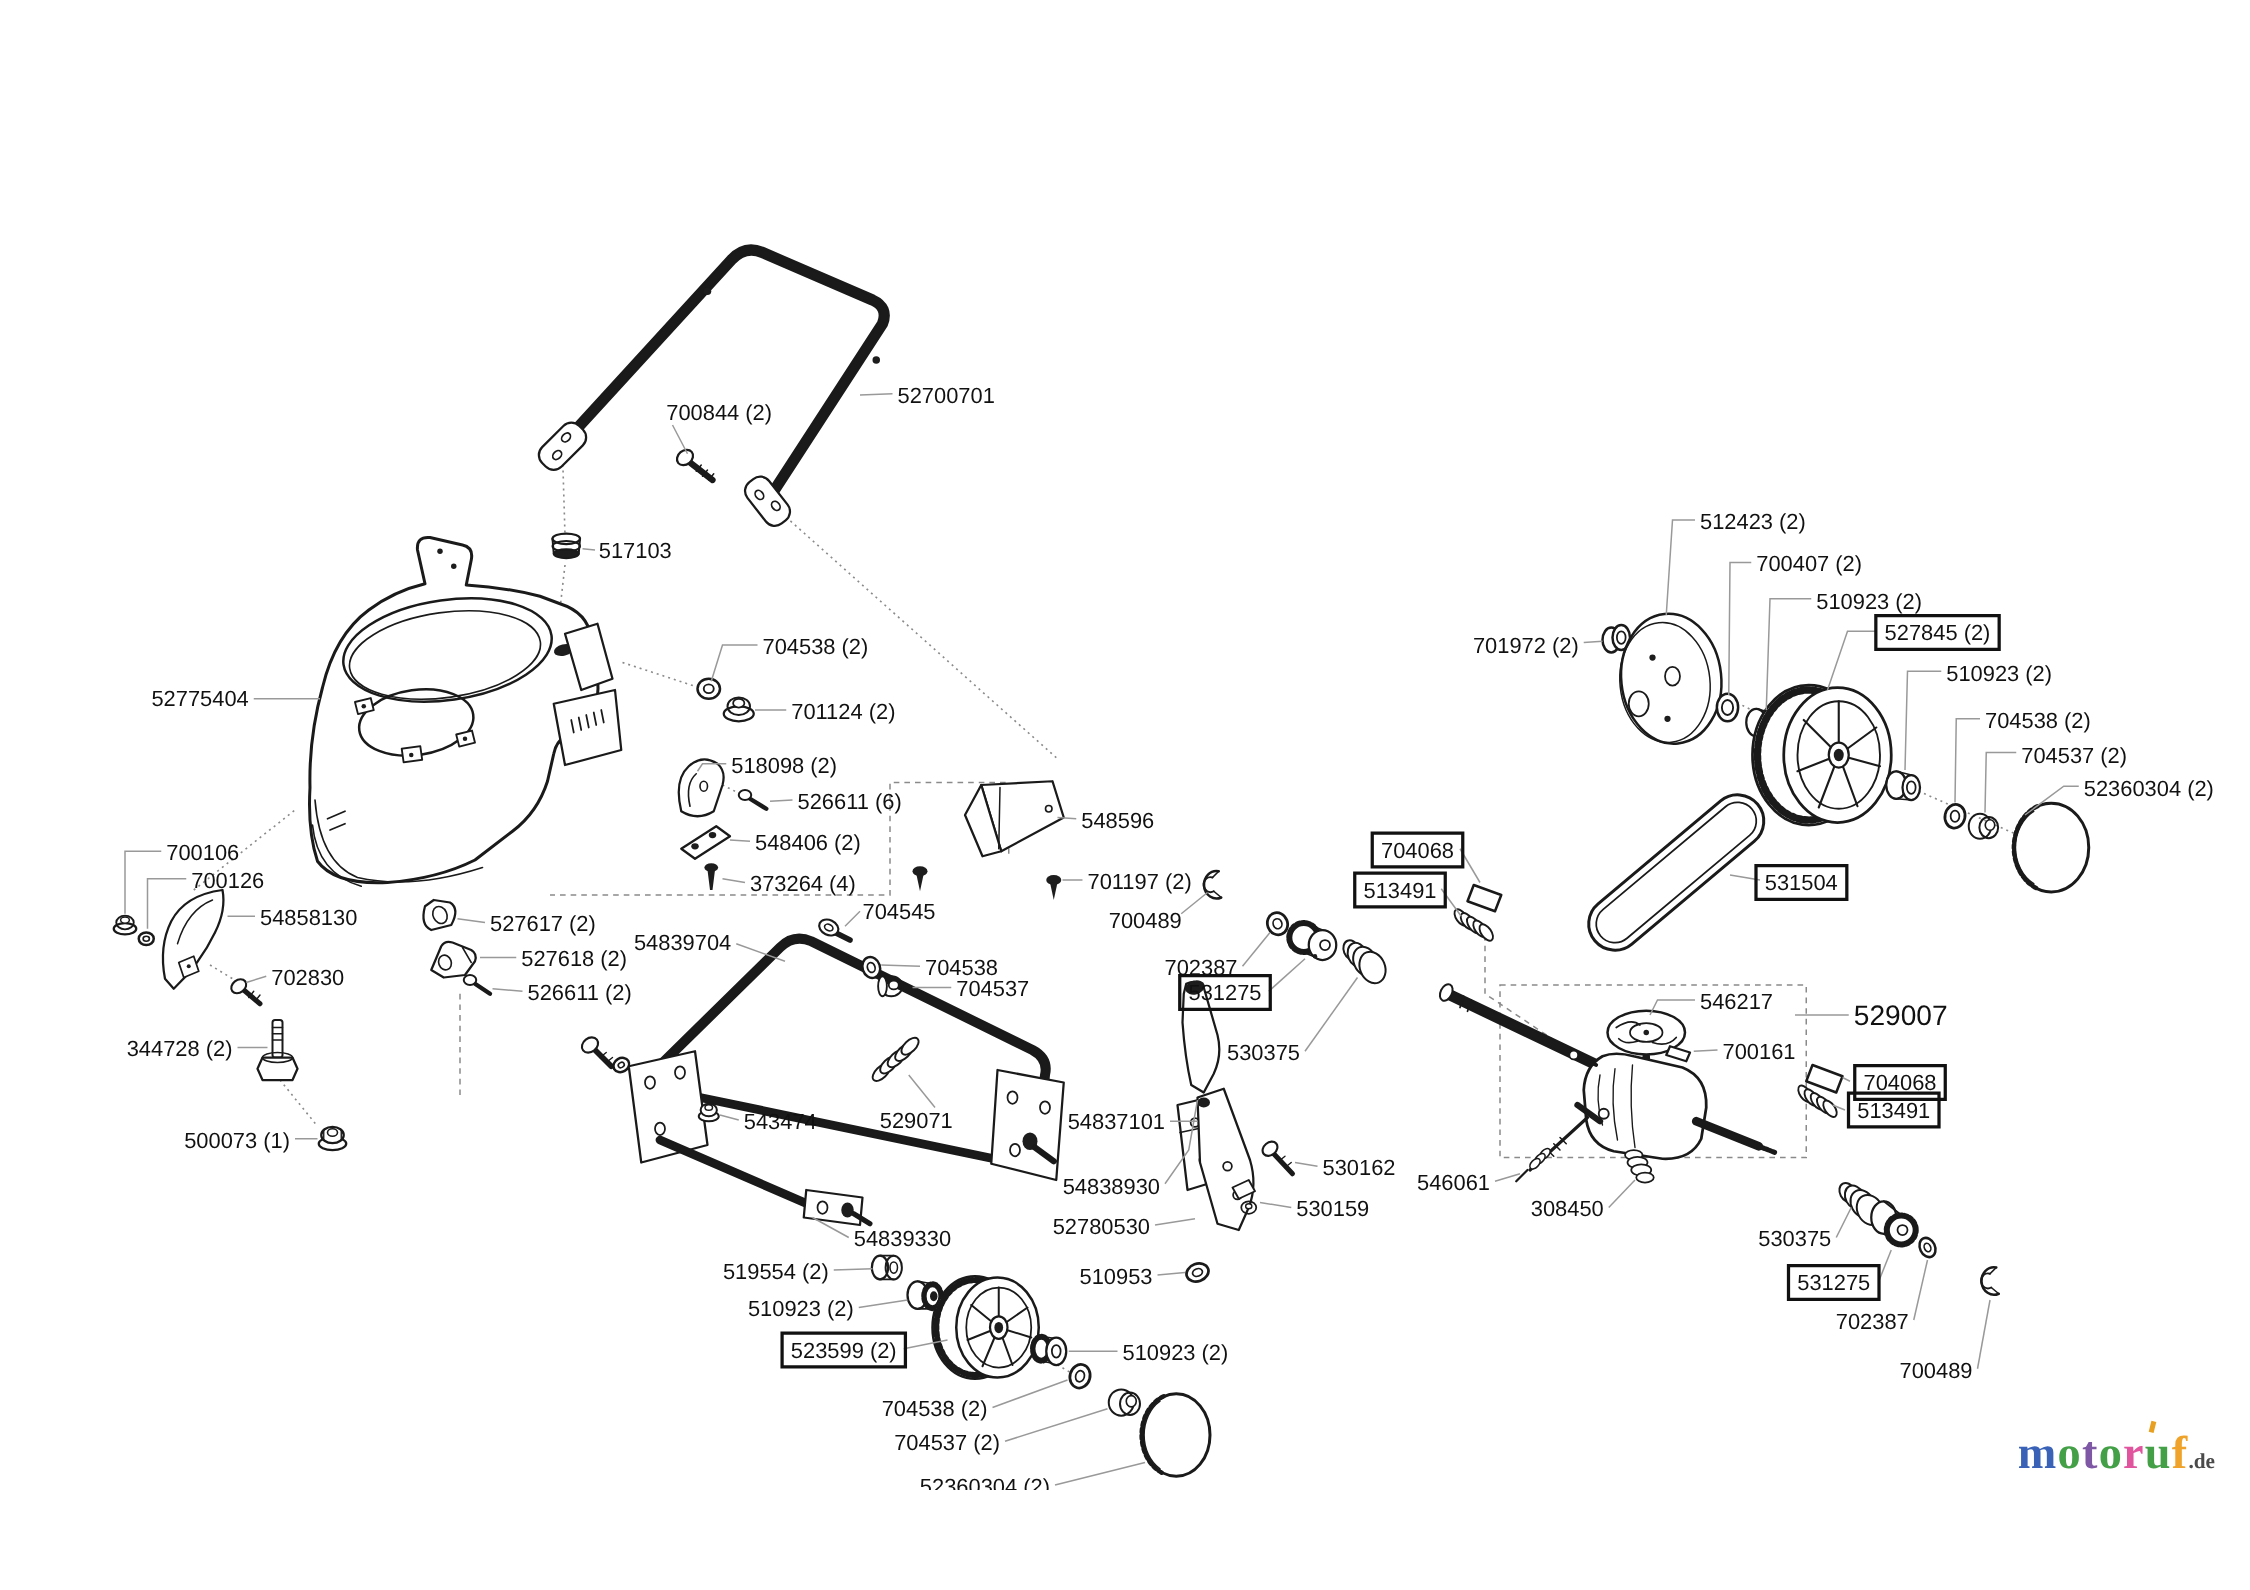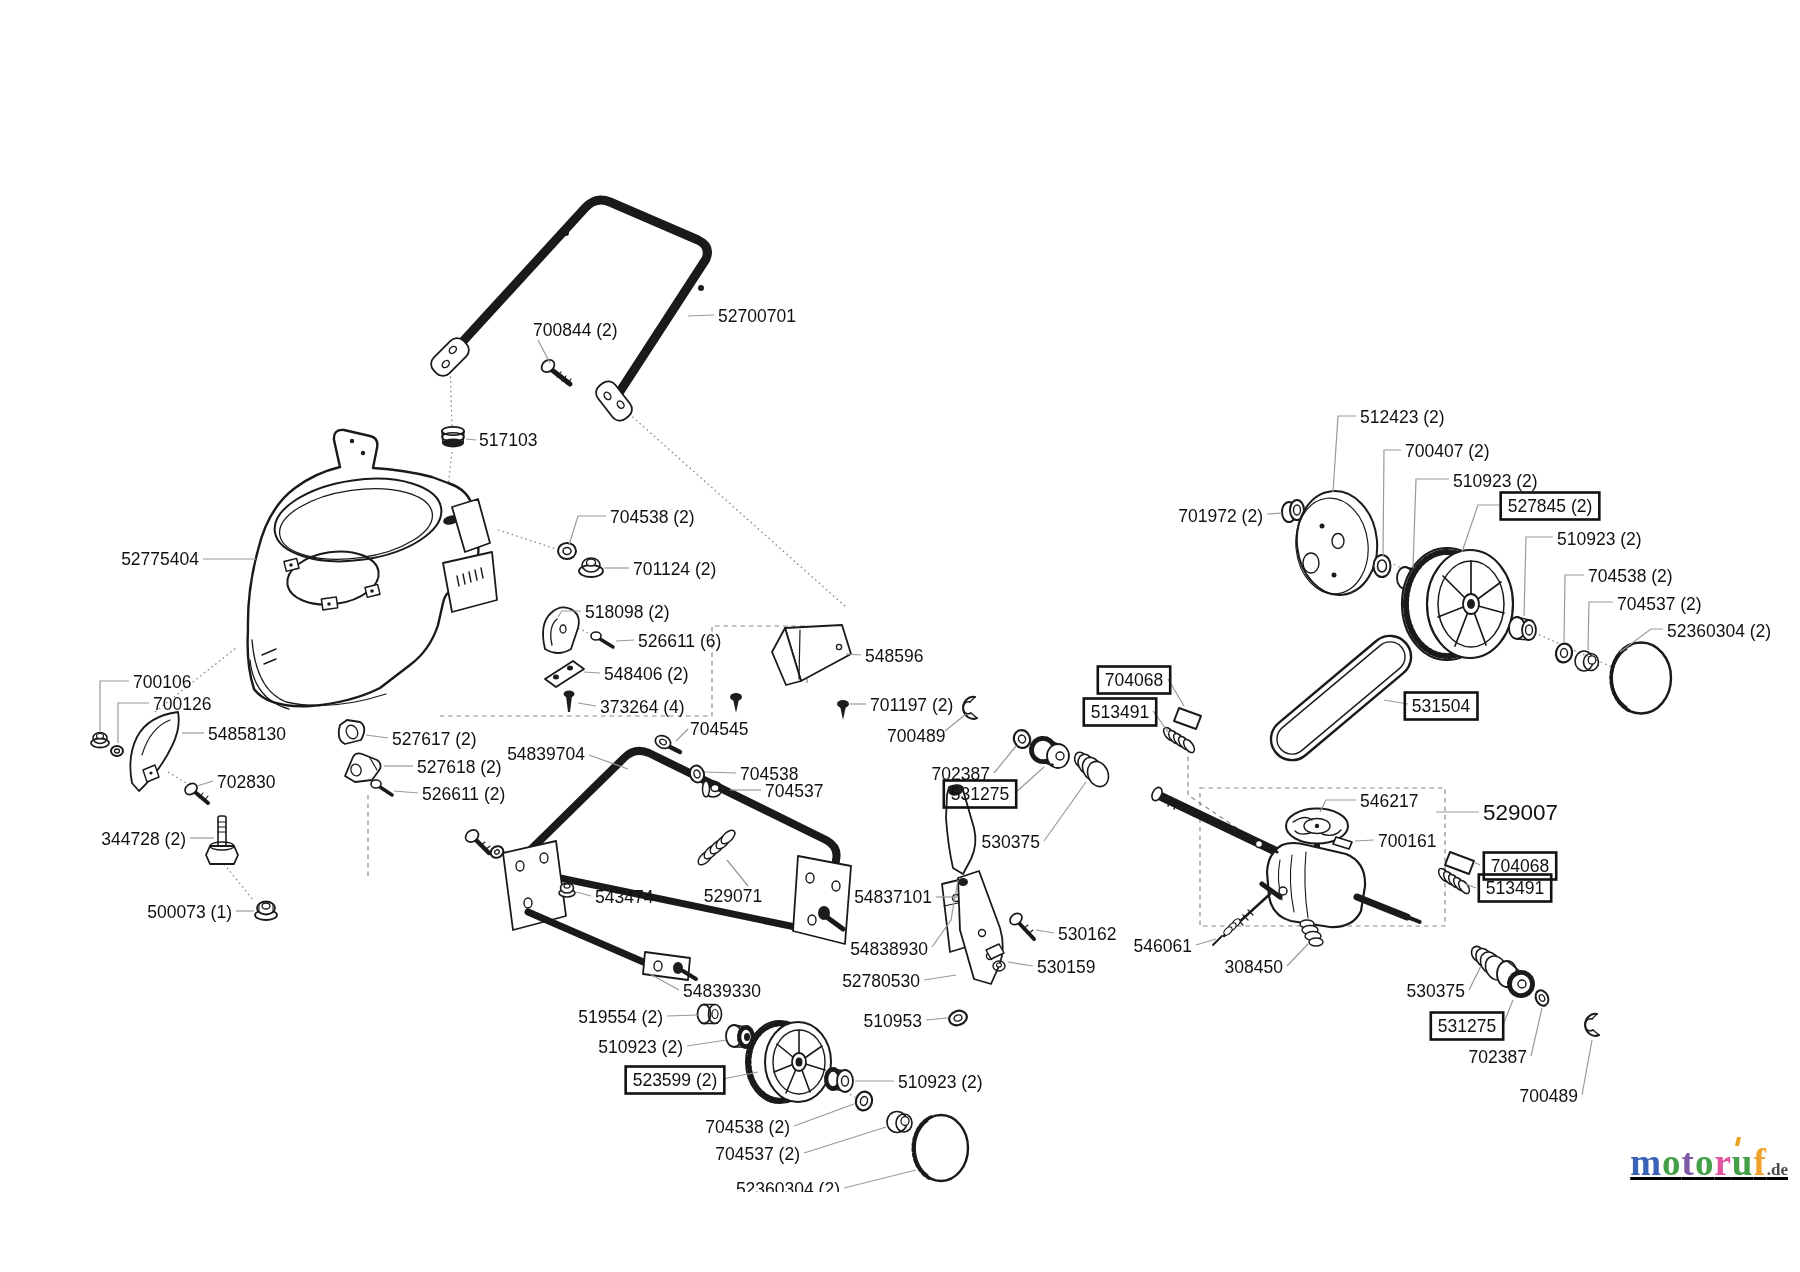--- a/index.html
+++ b/index.html
@@ -7,21 +7,21 @@
   svg{display:block;}
   .lbl{font:17.5px "Liberation Sans", sans-serif;fill:#111;}
   .lbl.big{font-size:22.5px;}
   .lblbox{fill:none;stroke:#111;stroke-width:2.6;}
   .leader{fill:none;stroke:#999;stroke-width:1.2;}
   .ln{stroke:#1a1a1a;fill:none;stroke-linecap:round;stroke-linejoin:round;}
   .fw{fill:#fff;}
   .fd{fill:#1d1d1d;}
   .dash{stroke:#8a8a8a;stroke-width:1.2;fill:none;stroke-dasharray:4.5,4;}
   .dots{stroke:#8a8a8a;stroke-width:1.3;fill:none;stroke-dasharray:1.6,3.2;}
-  #wm{position:absolute;right:12px;bottom:8px;font:bold 37px "Liberation Serif", serif;letter-spacing:1px;text-decoration:underline;}
+  #wm{position:absolute;right:28px;bottom:8px;font:bold 37px "Liberation Serif", serif;letter-spacing:1px;}
   #wm .suf{font-size:17px;font-weight:bold;color:#4a4a4a;letter-spacing:0;}
   #wm .tick{position:absolute;right:48px;top:-4px;width:4px;height:9px;background:#e8a020;transform:rotate(14deg);}
 </style>
 </head>
 <body>
 
 <div id="stage">
 <svg id="diagram" width="1800" height="1272" viewBox="0 0 1800 1272" xmlns="http://www.w3.org/2000/svg">
 
   <g>

